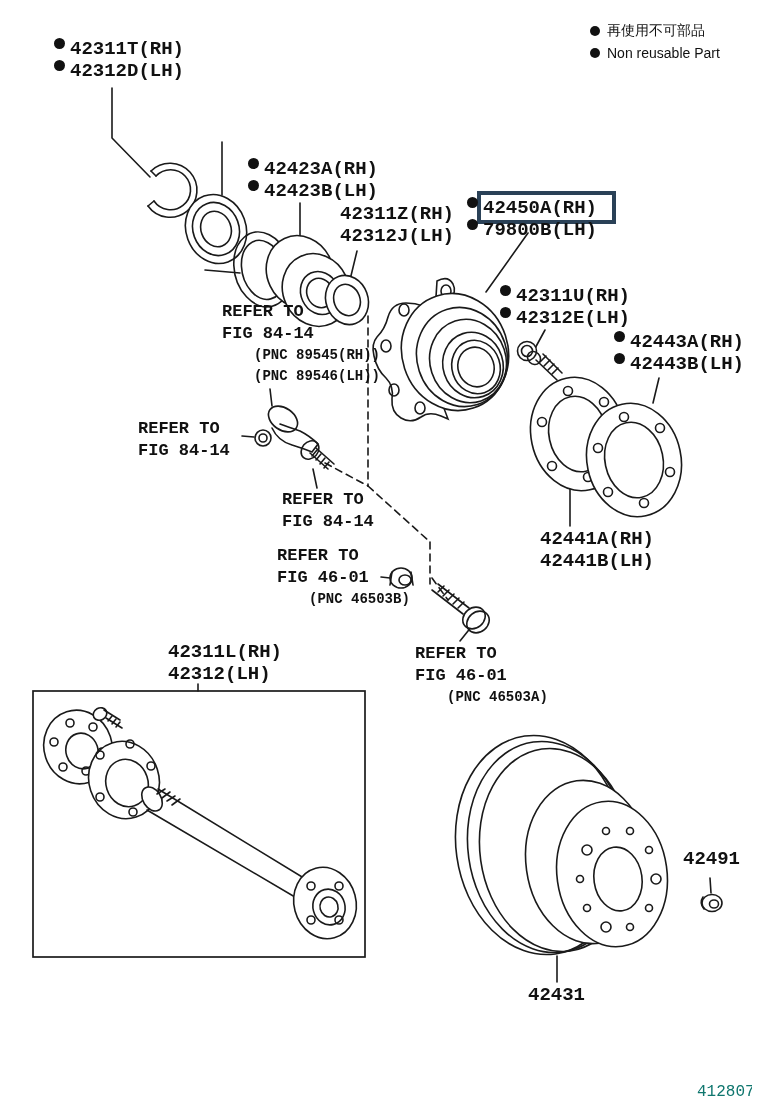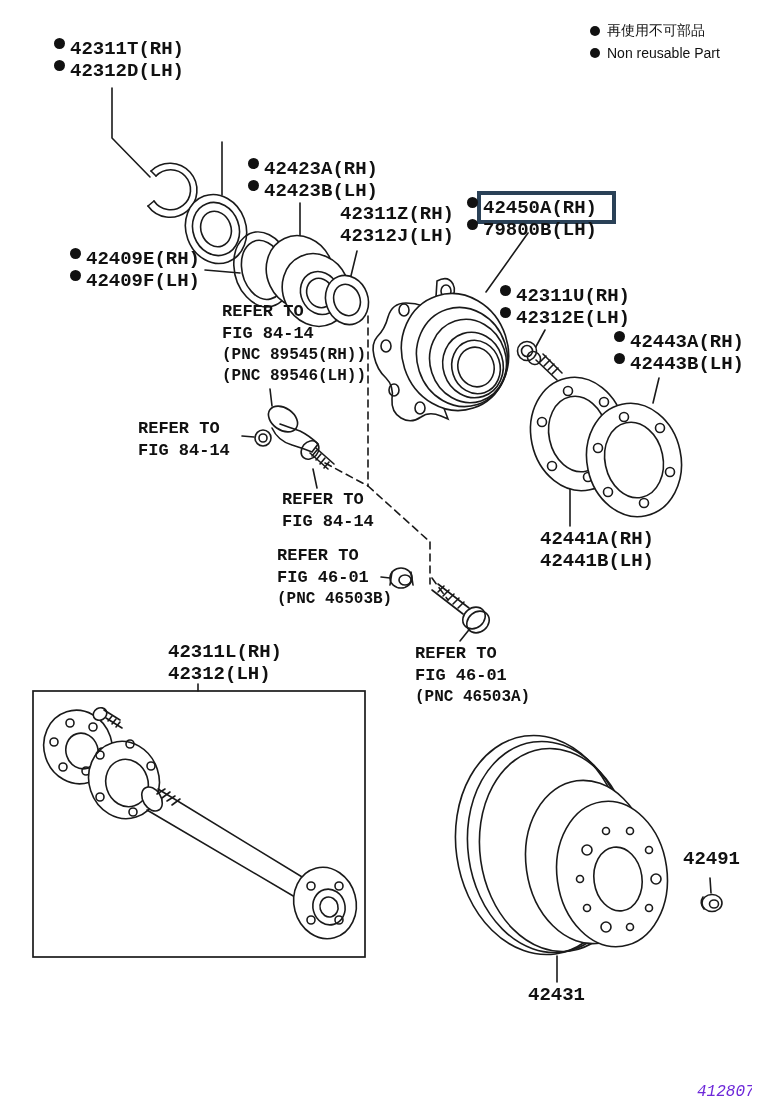--- a/index.html
+++ b/index.html
@@ -4,28 +4,28 @@
 <style>
   html,body{margin:0;padding:0;background:#fff;}
   #stage{position:relative;width:752px;height:1112px;background:#fff;overflow:hidden;
          font-family:"Liberation Mono","DejaVu Sans Mono",monospace;color:#111;}
   #diagram-svg{position:absolute;left:0;top:0;z-index:1;}
   .part-label{position:absolute;z-index:3;font-weight:bold;font-size:19px;line-height:22px;white-space:nowrap;}
   .row{display:flex;height:22px;}
   .bullet{width:11px;height:11px;border-radius:50%;background:#111;margin-right:5px;flex:none;}
   .nobullet .row{padding-left:0;}
   .note{position:absolute;z-index:3;font-weight:bold;font-size:17px;line-height:22px;white-space:nowrap;}
-  .note .pnc{font-size:16px;line-height:21px;font-weight:bold;}
+  .note .pnc{font-size:14px;line-height:21px;font-weight:bold;margin-left:32px;}
   .legend{position:absolute;left:590px;top:20px;z-index:3;
           font-family:"Liberation Sans","DejaVu Sans",sans-serif;font-size:14px;color:#111;}
   .legend .lrow{display:flex;align-items:center;height:22px;}
   .legend .bullet{width:10px;height:10px;margin-right:7px;}
   .highlight-box{position:absolute;left:477px;top:191px;width:131px;height:25px;
                  border:4px solid var(--hl,#2a4157);z-index:2;}
-  .footer{position:absolute;left:697px;top:1083px;z-index:3;font-size:16px;color:#6d28d9;letter-spacing:0px;font-style:italic;}
+  .footer{position:absolute;left:697px;top:1083px;z-index:3;font-size:16px;color:#0f766e;letter-spacing:0px;}
   .footer-cut{position:absolute;left:755px;top:1087px;width:3px;height:13px;background:#222;z-index:3;}
 </style>
 </head>
 <body>
 
 <div id="stage">
 
   <svg id="diagram-svg" width="760" height="1112" viewBox="0 0 760 1112" stroke="#1a1a1a" stroke-width="1.6" fill="none" stroke-linecap="round">
 
     <g>
@@ -262,30 +262,20 @@
     <div class="row">
         <span class="bullet"></span>
         <span>42450A(RH)</span>
       </div>
     <div class="row">
         <span class="bullet"></span>
         <span>79800B(LH)</span>
       </div>
   </div>
 
-  <div class="part-label" style="left:70px;top:248px">
-    <div class="row">
-        <span class="bullet"></span>
-        <span>42409E(RH)</span>
-      </div>
-    <div class="row">
-        <span class="bullet"></span>
-        <span>42409F(LH)</span>
-      </div>
-  </div>
 
   <div class="part-label" style="left:500px;top:285px">
     <div class="row">
         <span class="bullet"></span>
         <span>42311U(RH)</span>
       </div>
     <div class="row">
         <span class="bullet"></span>
         <span>42312E(LH)</span>
       </div>

